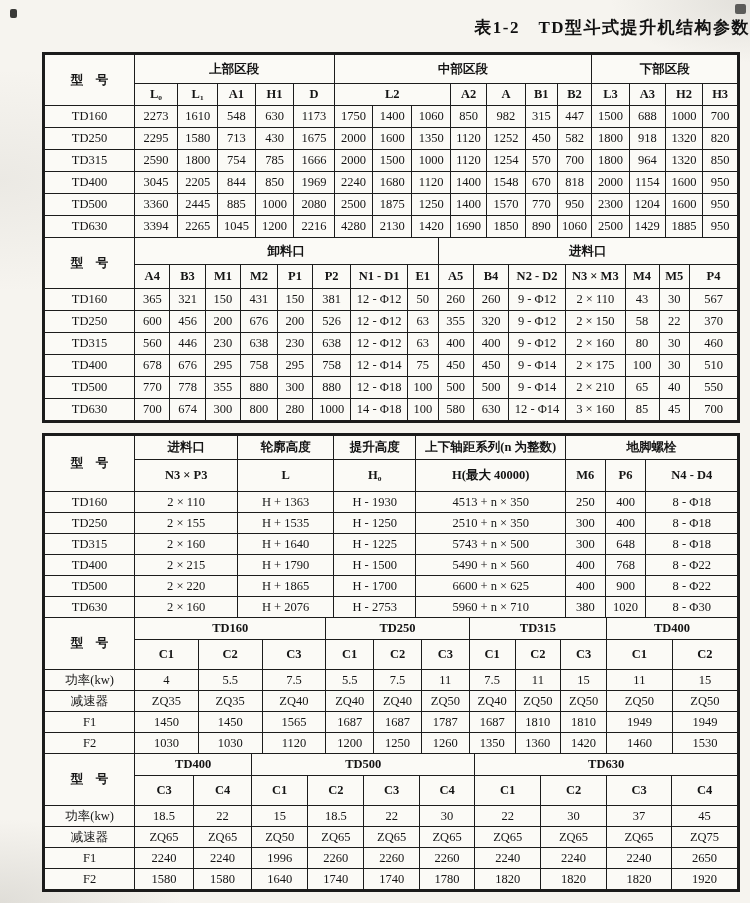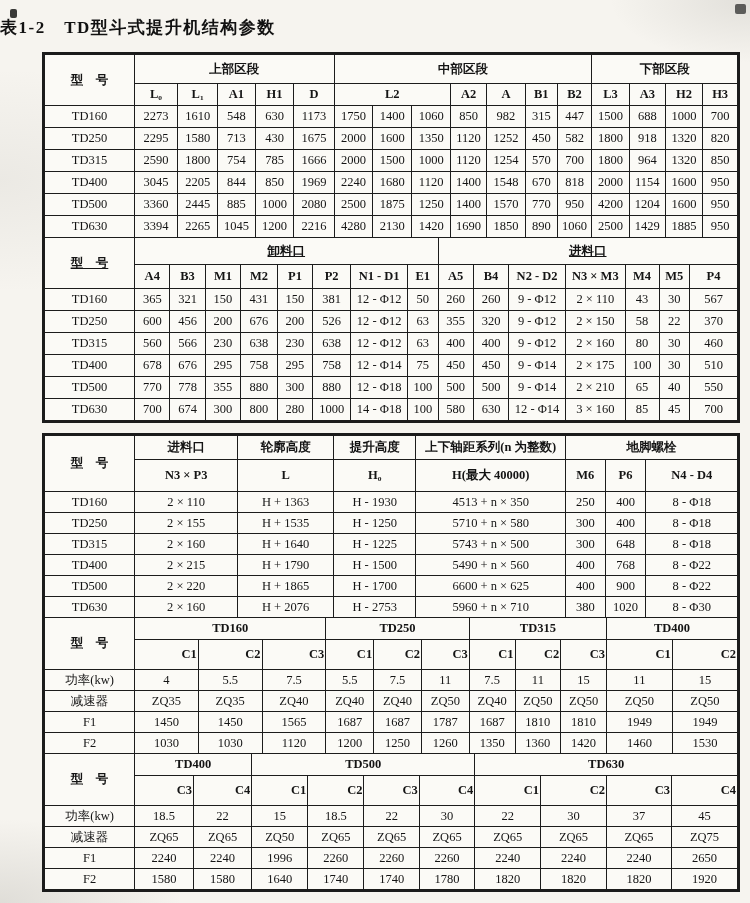--- a/index.html
+++ b/index.html
@@ -9,48 +9,48 @@
       radial-gradient(ellipse 260px 120px at 0% 100%, rgba(120,118,110,.18), transparent 70%),
       radial-gradient(ellipse 200px 90px at 100% 0%, rgba(110,108,100,.15), transparent 70%),
       radial-gradient(ellipse 300px 160px at 0% 20%, rgba(140,138,130,.10), transparent 70%),
       #f6f4ef;
     font-family:"Liberation Serif","DejaVu Serif",serif;color:#141414;
   }
   .speck{position:absolute;background:#3a3a38;border-radius:2px;}
   .speck.a{left:10px;top:9px;width:7px;height:9px;}
   .speck.b{left:735px;top:4px;width:11px;height:10px;opacity:.8;}
   .title{
-    margin:16px 0 13px 0;text-align:left;font-size:17px;font-weight:bold;
+    margin:16px 0 13px 0;text-align:right;font-size:17px;font-weight:bold;
     letter-spacing:1.5px;color:#111;
   }
   .block{
     border:2px solid #1b1b1b;margin-left:42px;width:698px;background:#fbfaf6;
     box-sizing:border-box;
   }
   .block + .block{margin-top:10px;}
   table.tbl{border-collapse:collapse;width:100%;table-layout:fixed;}
   table.tbl + table.tbl{margin-top:-1px;}
   .tbl th,.tbl td{
     border:1px solid #1c1c1c;text-align:center;vertical-align:middle;
     padding:0 1px;overflow:hidden;white-space:nowrap;
     font-family:"Liberation Serif","DejaVu Serif",serif;
   }
   .tbl th{font-size:12.5px;font-weight:bold;}
   .tbl td{font-size:12.5px;height:21px;}
   
   .t-dims thead tr:nth-child(1) th{height:28px;}
   .t-dims thead tr:nth-child(2) th{height:21px;}
-  .t-ports thead tr:nth-child(1) th{height:26px;text-decoration:underline;}
+  .t-ports thead tr:nth-child(1) th{height:26px;}
   .t-ports thead tr:nth-child(2) th{height:23px;}
   
   .b2 td{height:20px;}
   .t-heights thead tr:nth-child(1) th{height:23px;}
   .t-heights thead tr:nth-child(2) th{height:31px;}
   .t-drive thead tr:nth-child(1) th{height:21px;}
-  .t-drive thead tr:nth-child(2) th{height:29px;text-align:right;}
+  .t-drive thead tr:nth-child(2) th{height:29px;}
 </style>
 </head>
 <body>
 
 <div class="speck a"></div>
 <div class="speck b"></div>
 
 <div class="title">表1-2　TD型斗式提升机结构参数</div>
 
 <div class="block">
@@ -182,21 +182,21 @@
           <td>885</td>
           <td>1000</td>
           <td>2080</td>
           <td>2500</td>
           <td>1875</td>
           <td>1250</td>
           <td>1400</td>
           <td>1570</td>
           <td>770</td>
           <td>950</td>
-          <td>4200</td>
+          <td>2300</td>
           <td>1204</td>
           <td>1600</td>
           <td>950</td>
         </tr>
         <tr>
           <td>TD630</td>
           <td>3394</td>
           <td>2265</td>
           <td>1045</td>
           <td>1200</td>
@@ -291,21 +291,21 @@
           <td>320</td>
           <td>9 - Φ12</td>
           <td>2 × 150</td>
           <td>58</td>
           <td>22</td>
           <td>370</td>
         </tr>
         <tr>
           <td>TD315</td>
           <td>560</td>
-          <td>566</td>
+          <td>446</td>
           <td>230</td>
           <td>638</td>
           <td>230</td>
           <td>638</td>
           <td>12 - Φ12</td>
           <td>63</td>
           <td>400</td>
           <td>400</td>
           <td>9 - Φ12</td>
           <td>2 × 160</td>
@@ -411,21 +411,21 @@
           <td>4513 + n × 350</td>
           <td>250</td>
           <td>400</td>
           <td>8 - Φ18</td>
         </tr>
         <tr>
           <td>TD250</td>
           <td>2 × 155</td>
           <td>H + 1535</td>
           <td>H - 1250</td>
-          <td>5710 + n × 580</td>
+          <td>2510 + n × 350</td>
           <td>300</td>
           <td>400</td>
           <td>8 - Φ18</td>
         </tr>
         <tr>
           <td>TD315</td>
           <td>2 × 160</td>
           <td>H + 1640</td>
           <td>H - 1225</td>
           <td>5743 + n × 500</td>

